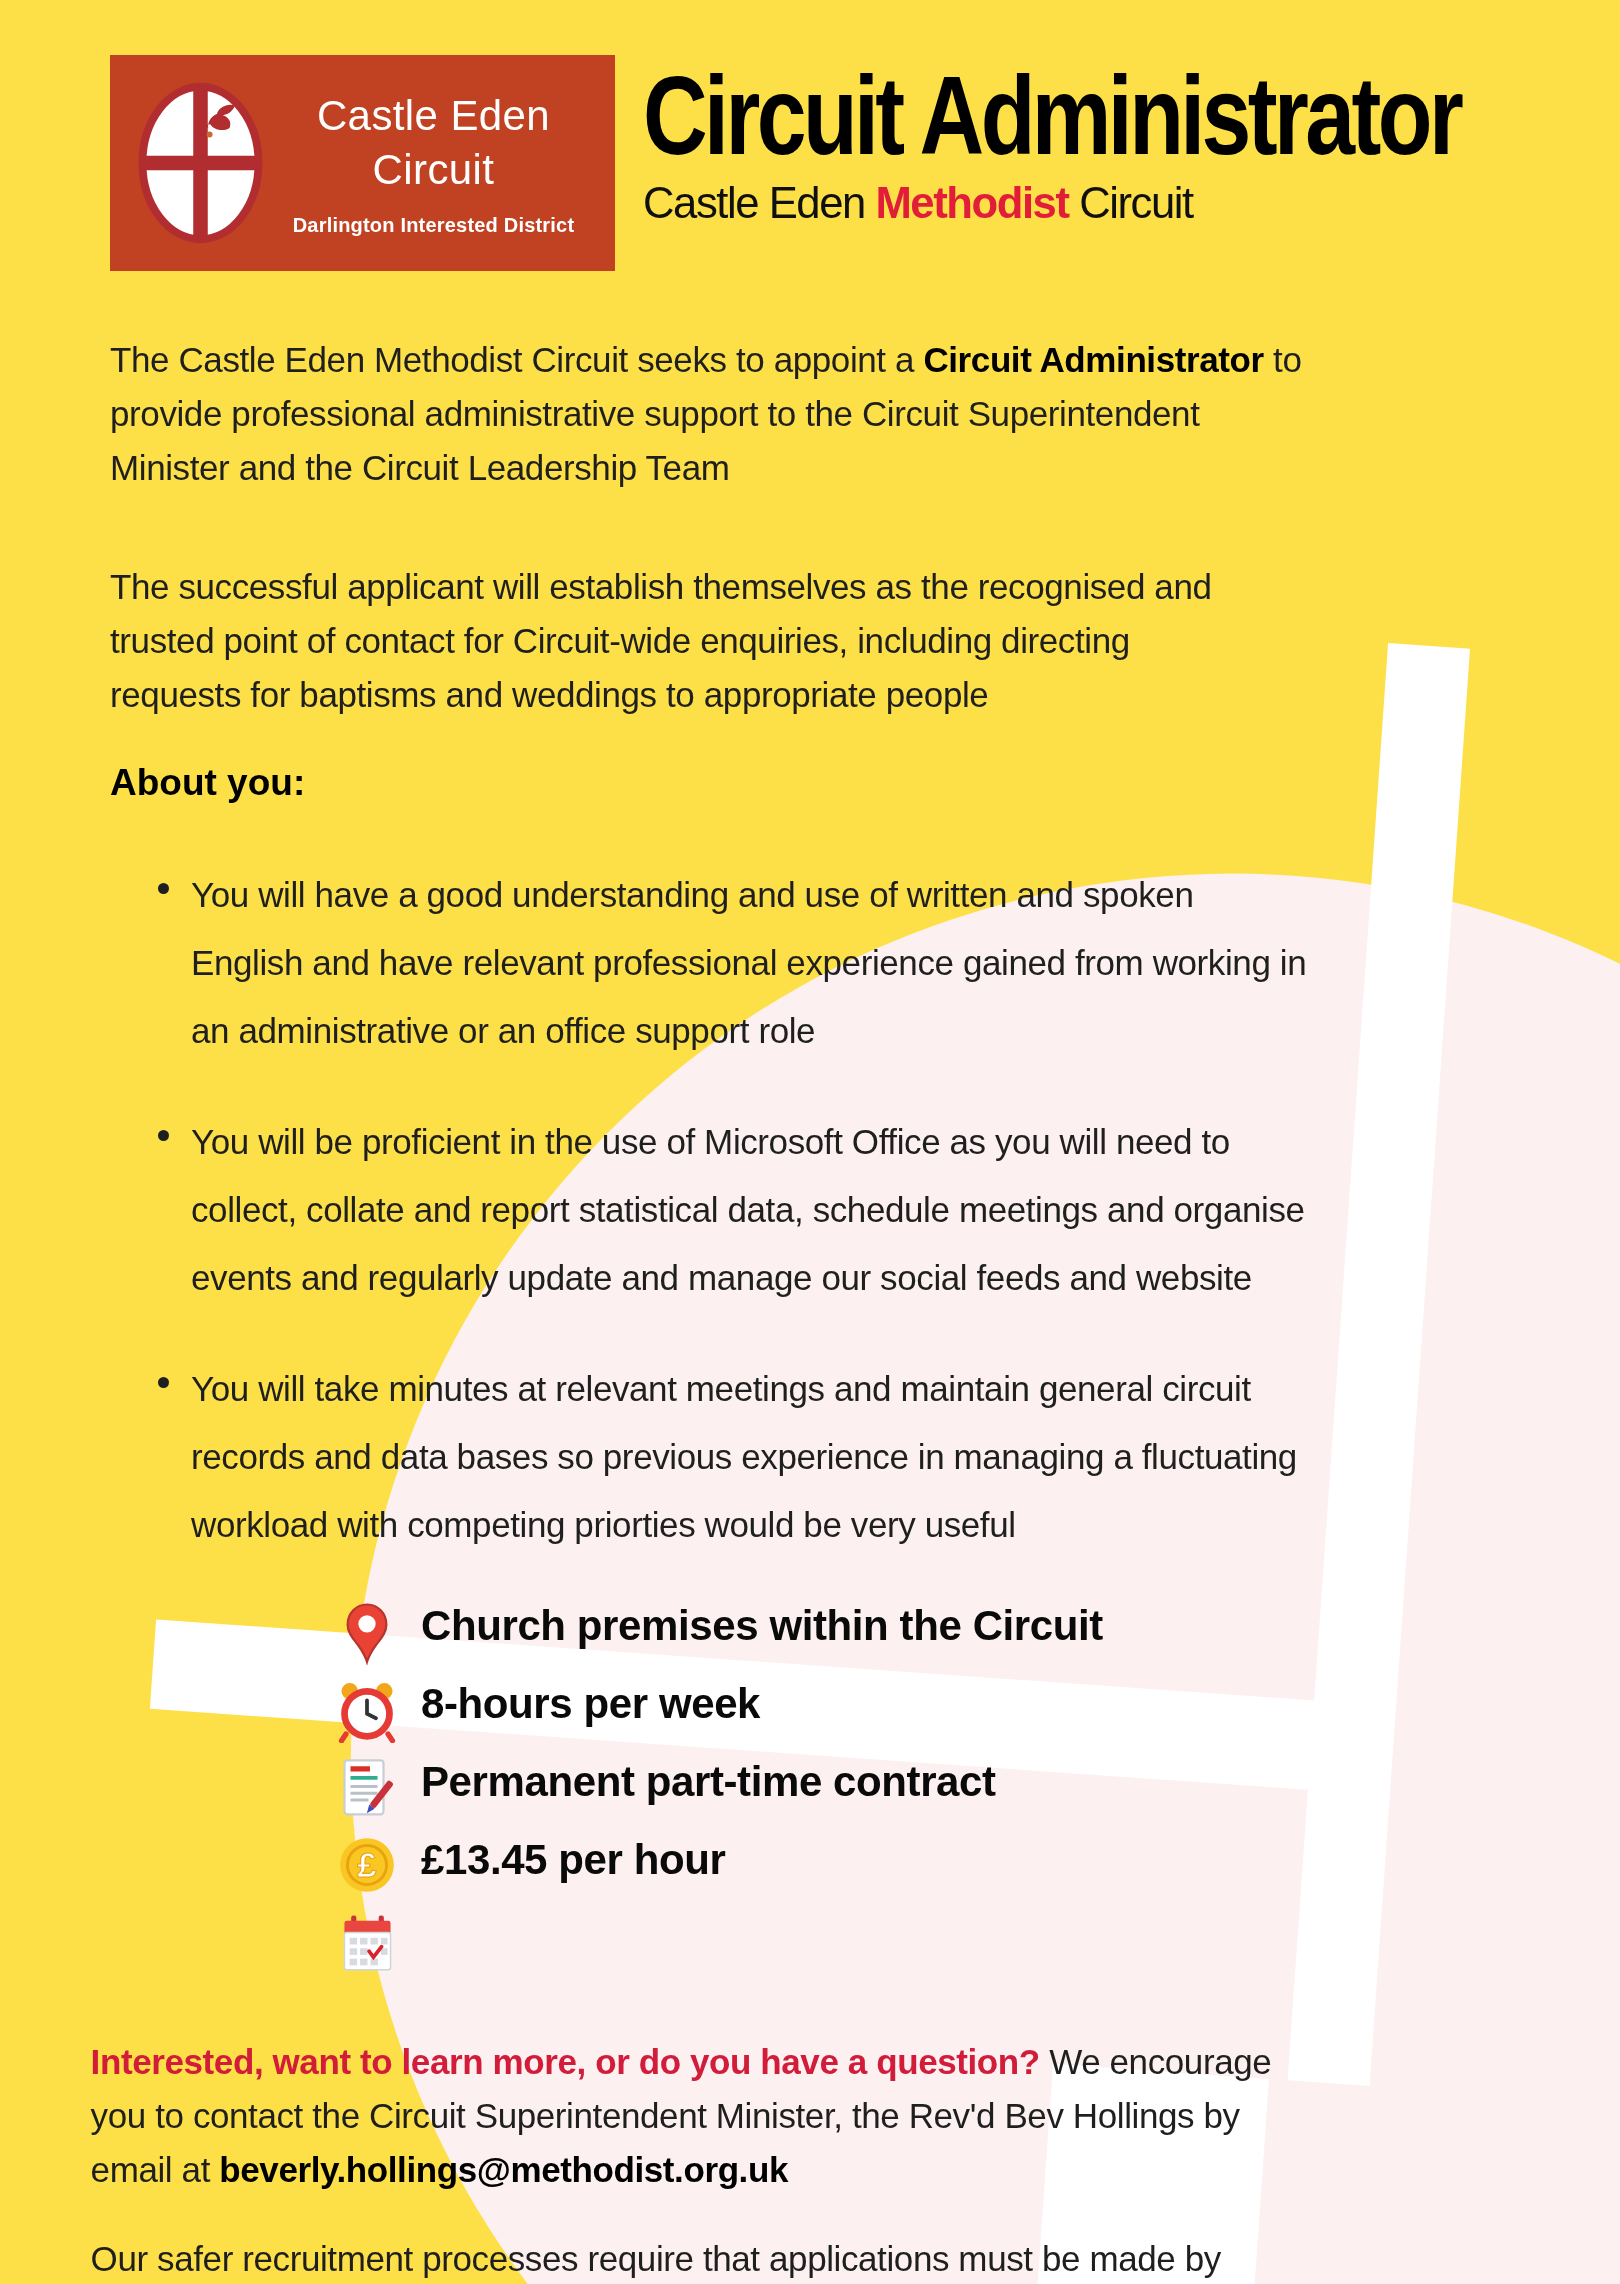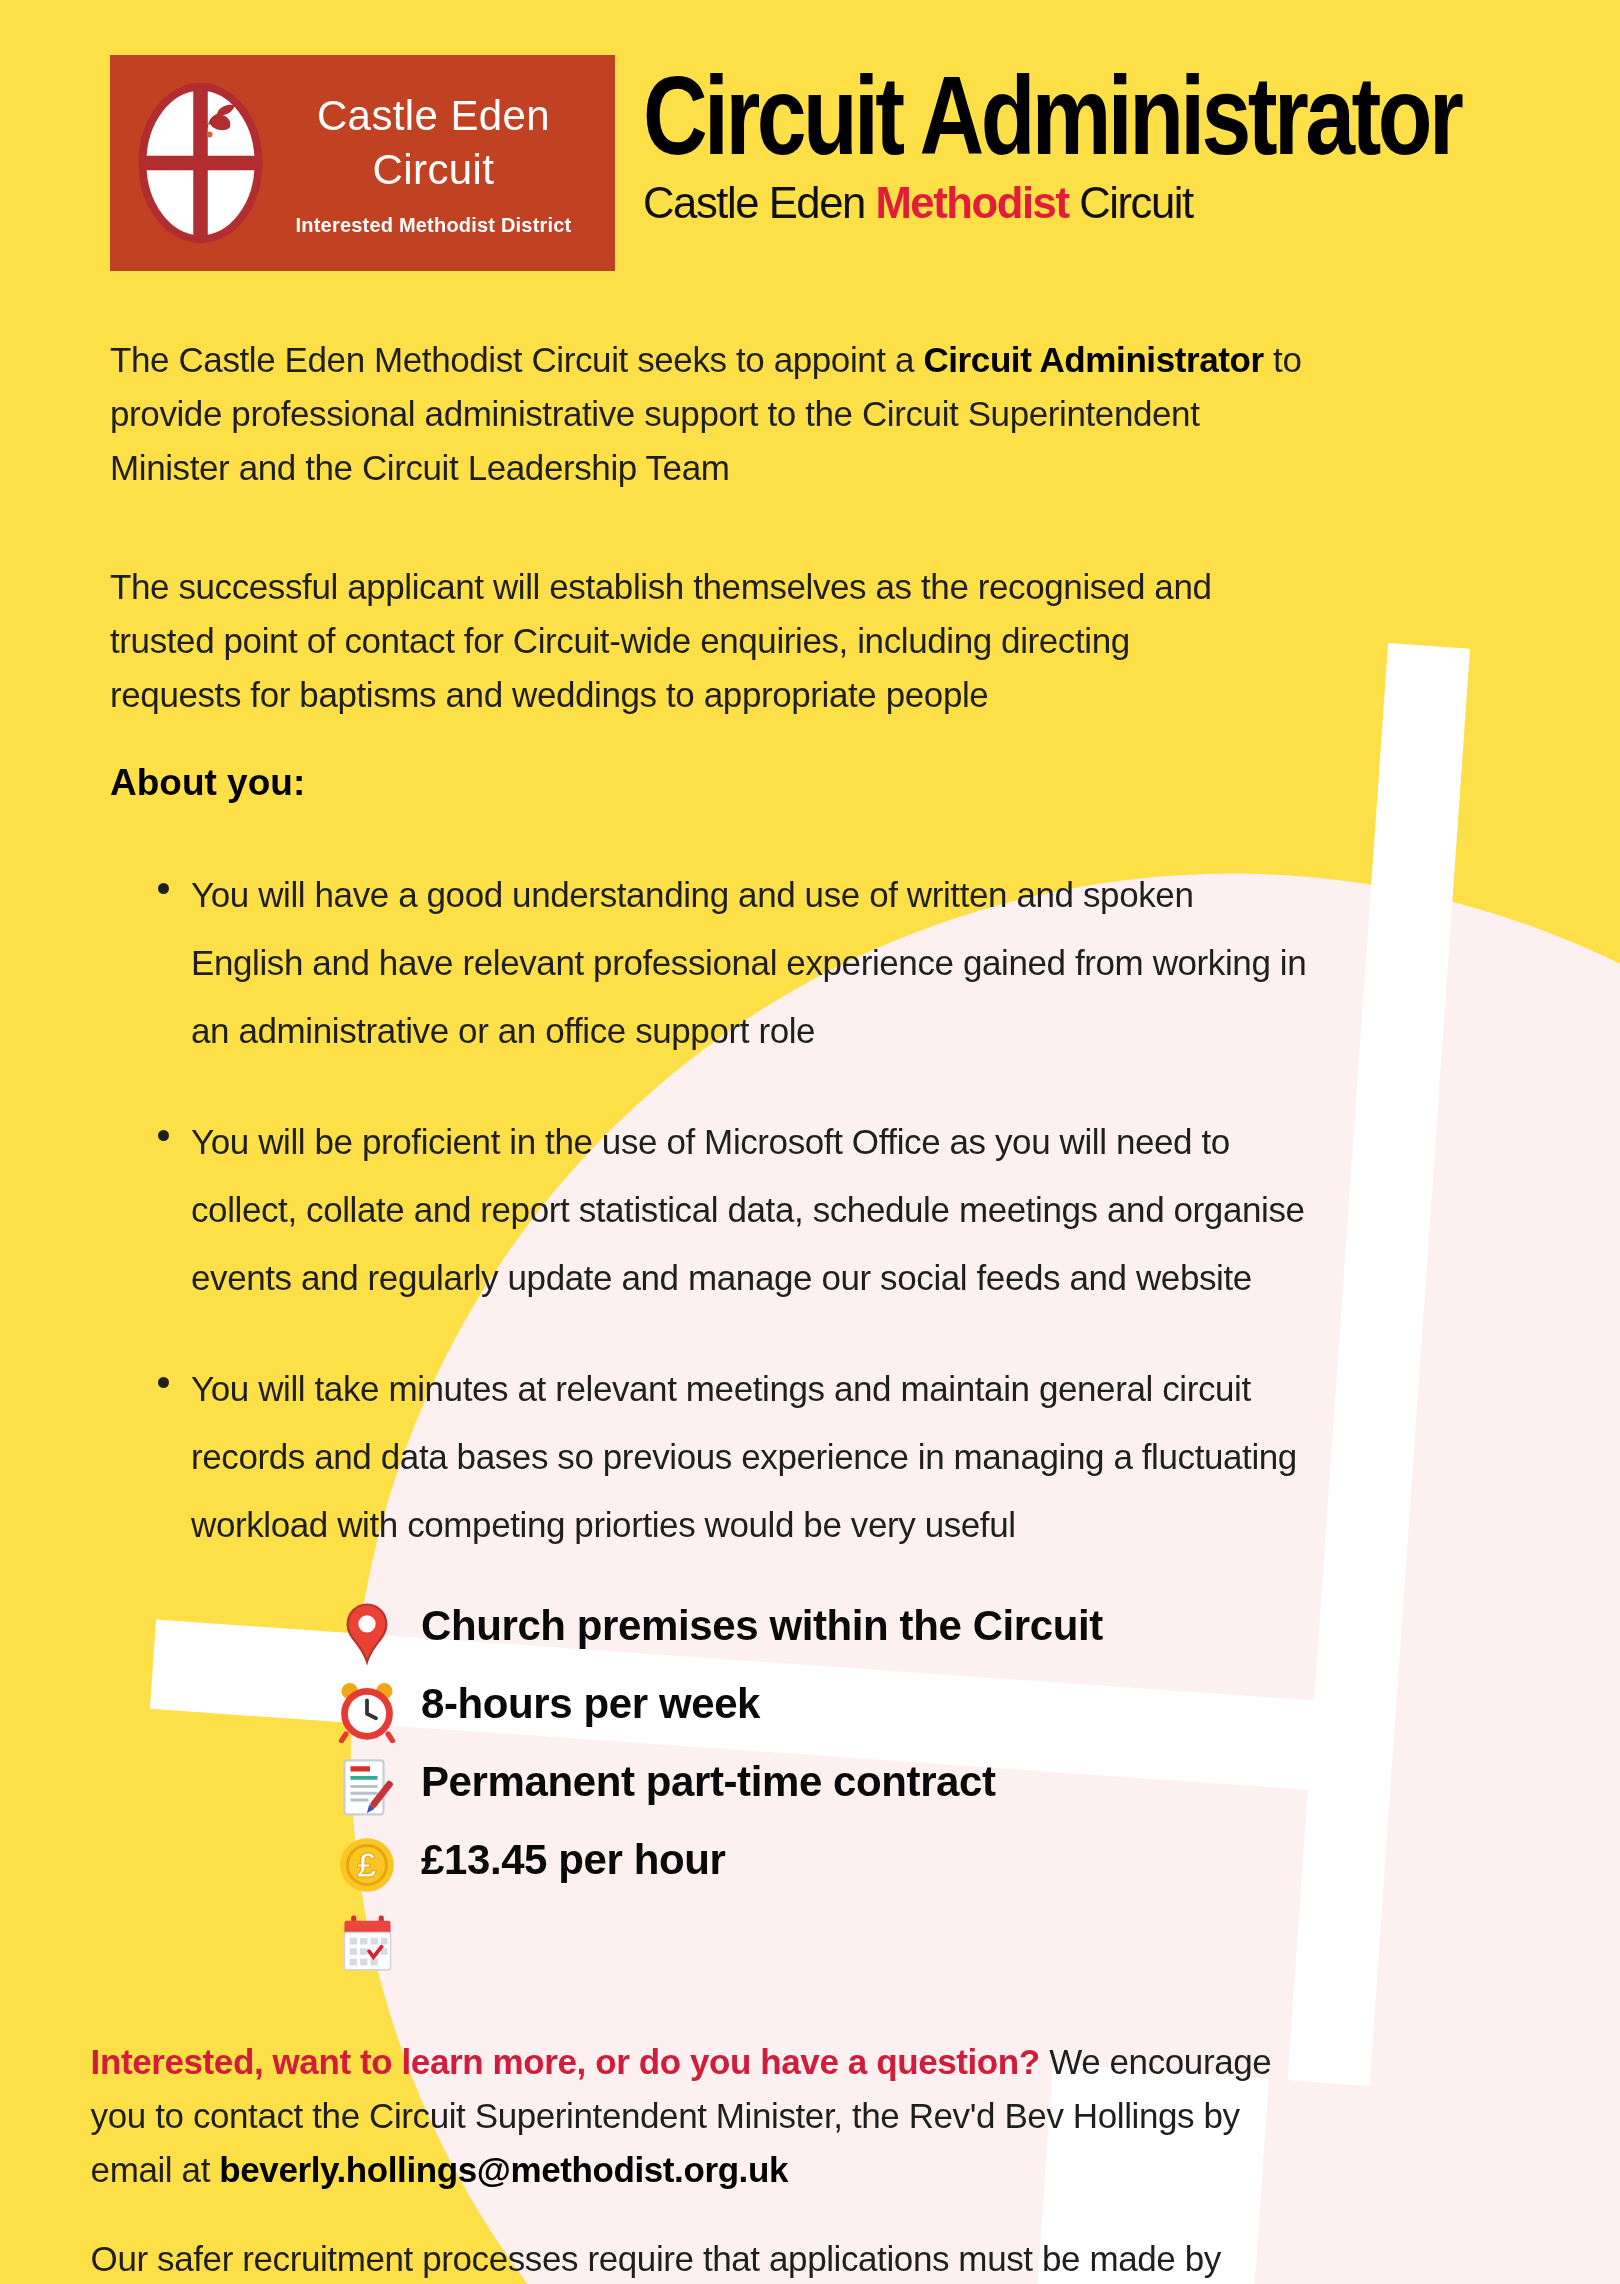--- a/index.html
+++ b/index.html
@@ -91,21 +91,21 @@
         <svg class="orb-svg" viewBox="0 0 210 270">
           <ellipse cx="105" cy="135" rx="96" ry="126" fill="#ffffff" stroke="#b22d30" stroke-width="13"></ellipse>
           <rect x="93" y="8" width="24" height="254" fill="#b22d30"></rect>
           <rect x="8" y="123" width="194" height="24" fill="#b22d30"></rect>
           <path d="M118 78 c-2 -10 4 -20 14 -24 c4 -12 18 -18 30 -14 c-4 10 -12 15 -20 16 c10 3 15 12 11 21 c-11 7 -26 3 -32 -6 c-8 2 -14 -1 -16 -7 z" fill="#b22d30"></path>
           <circle cx="120" cy="88" r="5" fill="#c96a2f"></circle>
         </svg>
         <div class="logo-text">
           <div class="logo-line">Castle Eden</div>
           <div class="logo-line">Circuit</div>
-          <div class="logo-district">Interested Methodist District</div>
+          <div class="logo-district">Darlington Interested District</div>
         </div>
       </div>
 
       <div class="title-block">
         <h1 class="page-title"><span class="squeeze">Circuit Administrator</span></h1>
         <div class="subtitle"><span class="squeeze-sub"><span>Castle Eden </span><span class="red-bold">Methodist</span><span> Circuit</span></span></div>
       </div>
     </header>
 
     <p class="body-text"><span>The Castle Eden Methodist Circuit seeks to appoint a </span><span class="b">Circuit Administrator</span><span> to

